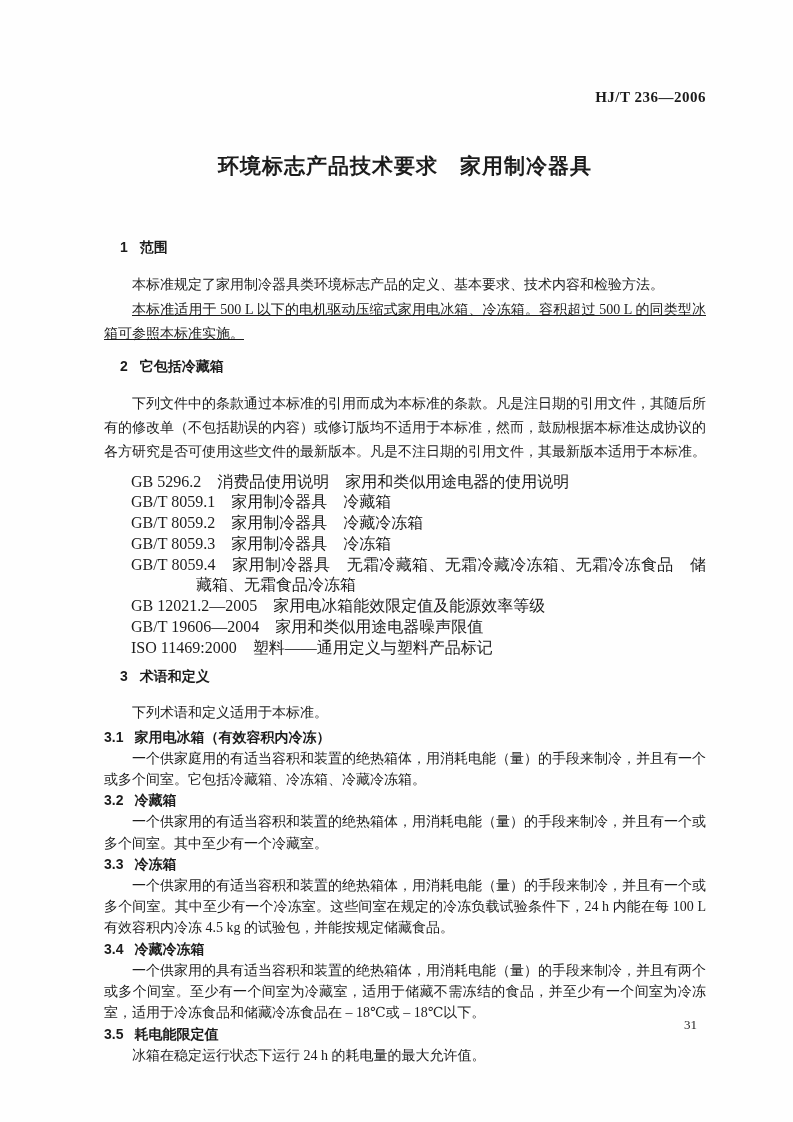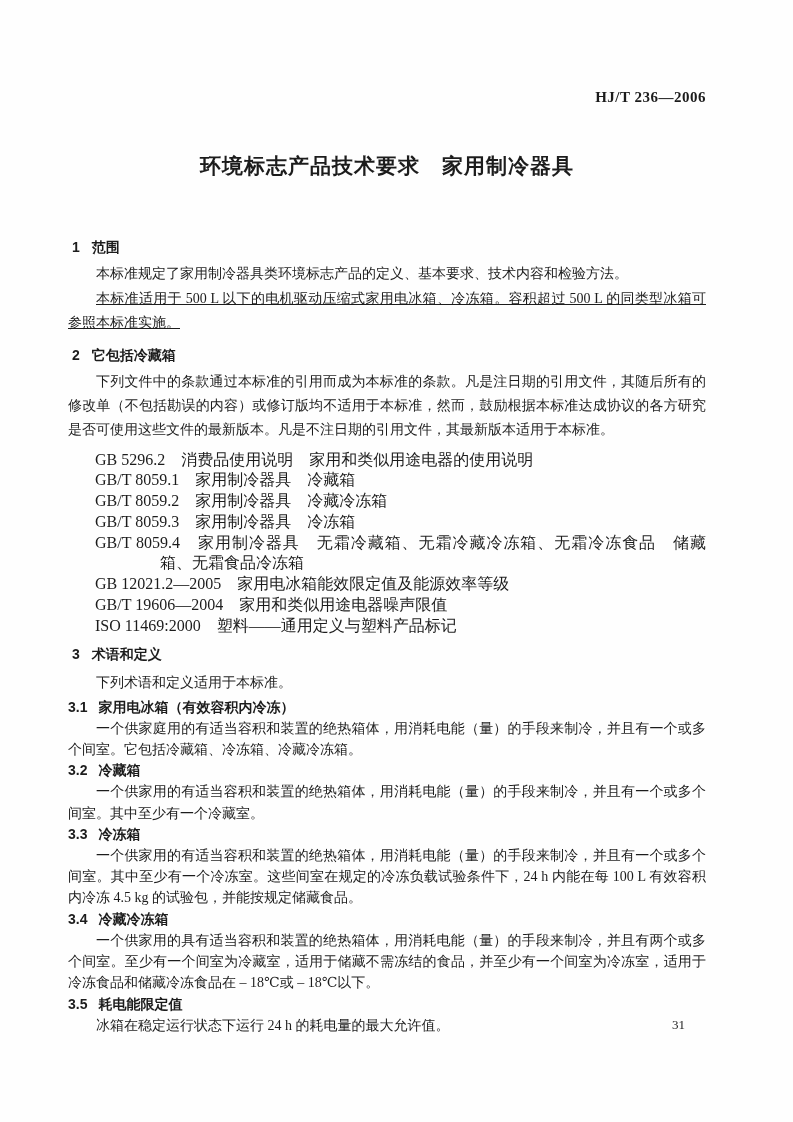--- a/index.html
+++ b/index.html
@@ -8,42 +8,42 @@
     background: #ffffff;
   }
   .page {
     position: relative;
     width: 793px;
     height: 1122px;
     box-sizing: border-box;
     background: #fefefe;
     color: #1c1c1c;
     font-family: "Liberation Serif", "DejaVu Serif", serif;
-    padding: 88px 87px 0 68px;
+    padding: 88px 87px 0 104px;
     overflow: hidden;
   }
   .doc-code {
     text-align: right;
     font-weight: bold;
     font-size: 15px;
     letter-spacing: 0.5px;
     line-height: 18px;
     font-family: "Liberation Serif", "DejaVu Serif", serif;
   }
   .doc-title {
     margin: 46px 0 0 0;
     text-align: center;
     font-family: "Liberation Sans", "DejaVu Sans", sans-serif;
     font-weight: bold;
     font-size: 21px;
     line-height: 28px;
     letter-spacing: 1px;
   }
   .sec-h {
-    margin: 4px;
+    margin: 16px;
     font-family: "Liberation Sans", "DejaVu Sans", sans-serif;
     font-weight: bold;
     font-size: 14px;
     line-height: 20px;
   }
   .sec-h .sec-num { margin-right: 12px; }
   #sec1-heading { margin-top: 57px; }
   #sec2-heading { margin-top: 9px; }
   #sec3-heading { margin-top: 7px; }
   .body-p {
@@ -86,21 +86,21 @@
   .term-p {
     margin: 0;
     font-size: 14px;
     line-height: 21.3px;
     text-indent: 2em;
     text-align: justify;
   }
   .page-number {
     position: absolute;
     top: 1016px;
-    right: 108px;
+    right: 96px;
     font-size: 13px;
     line-height: 18px;
     font-family: "Liberation Serif", "DejaVu Serif", serif;
   }
 </style>
 </head>
 <body>
 
 <div class="page">
 

